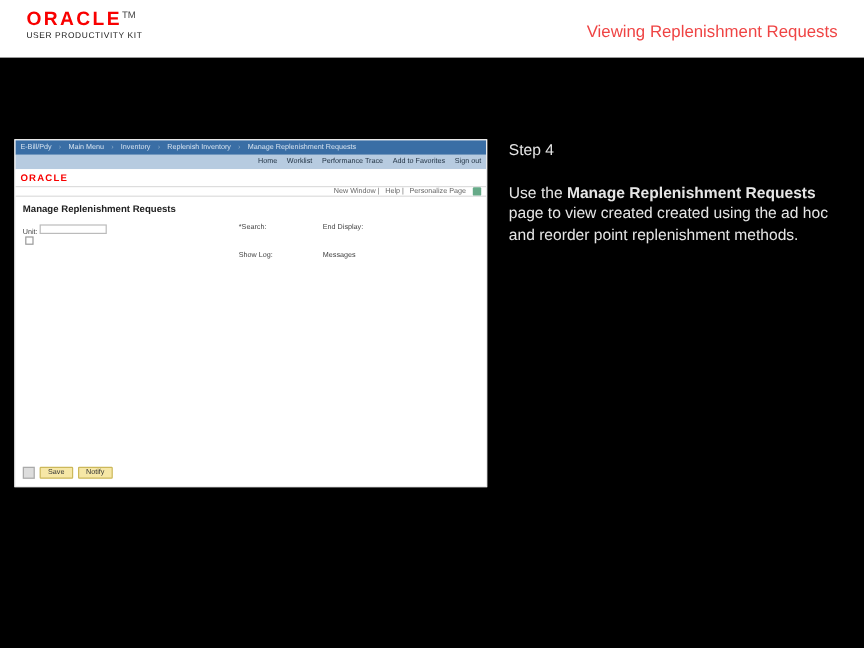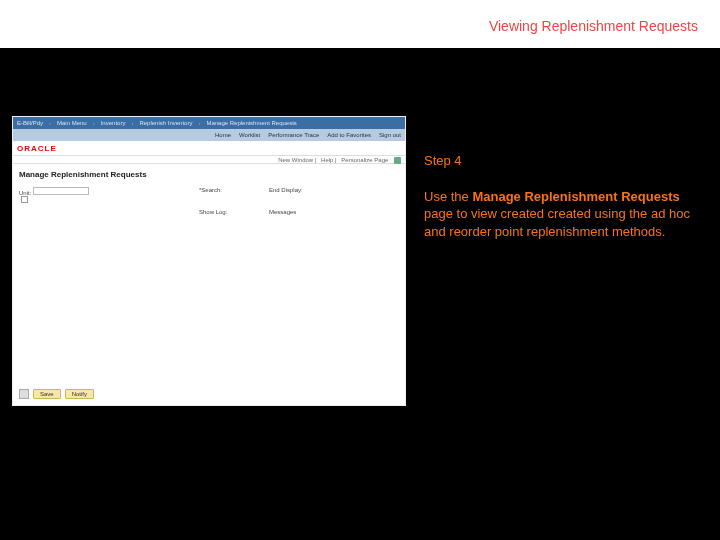--- a/index.html
+++ b/index.html
@@ -136,34 +136,39 @@
   .th-btn {
     background: #f6e7a6;
     border: 1px solid #ccb85a;
     color: #333;
     padding: 1px 6px;
     font-size: 6px;
     border-radius: 1px;
   }
   .notes {
     width: 274px;
-    color: #f97316;
+    color: #e5e5e5;
     font-size: 13px;
     line-height: 1.35;
-    margin-top: 36px;
   }
   .notes .step {
     margin-bottom: 18px;
   }
   .notes .bold { font-weight: bold; }
 </style>
 </head>
 <body>
 
 <div class="header">
+  <div class="logo">
+    <div>
+      <span class="oracle-word">ORACLE</span><span class="tm">TM</span>
+    </div>
+    <div class="logo-sub">USER PRODUCTIVITY KIT</div>
+  </div>
   <div class="title">Viewing Replenishment Requests</div>
 </div>
 
 <div class="content-row">
 
   <div class="thumb">
     <div class="th-topbar">
       <span>E-Bill/Pdy</span>
         <span class="sep">›</span>
       <span>Main Menu</span>

